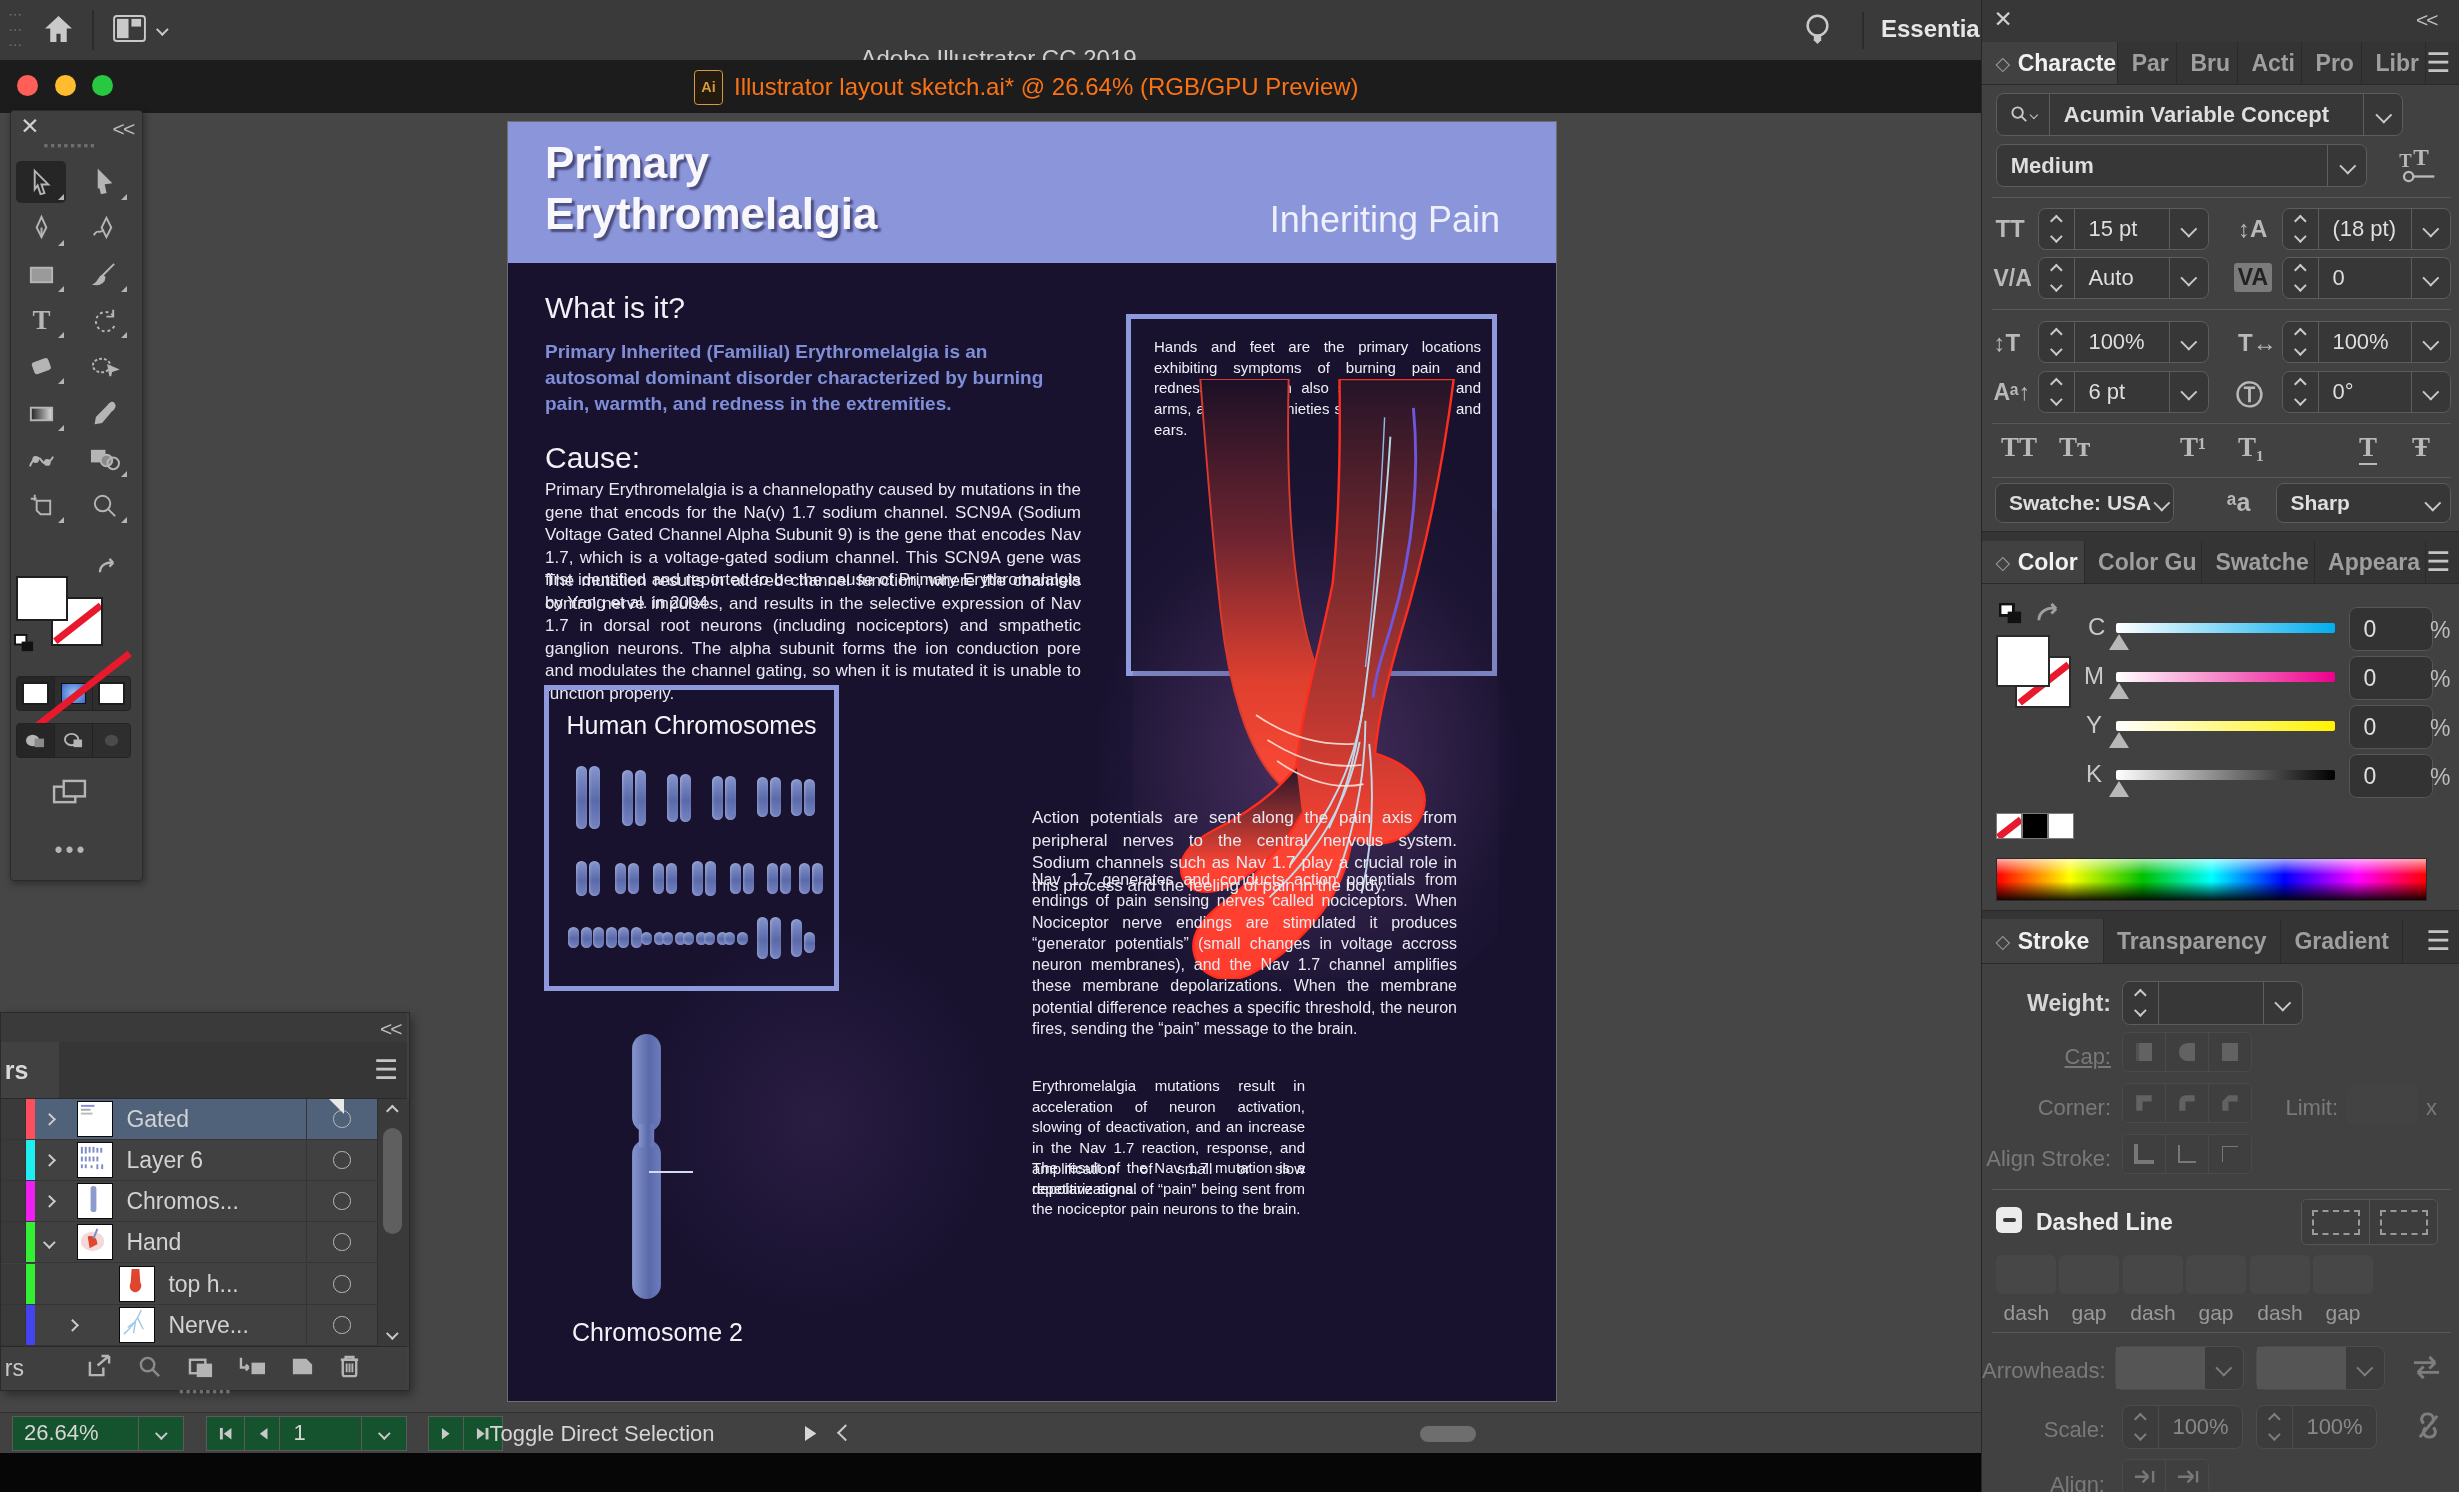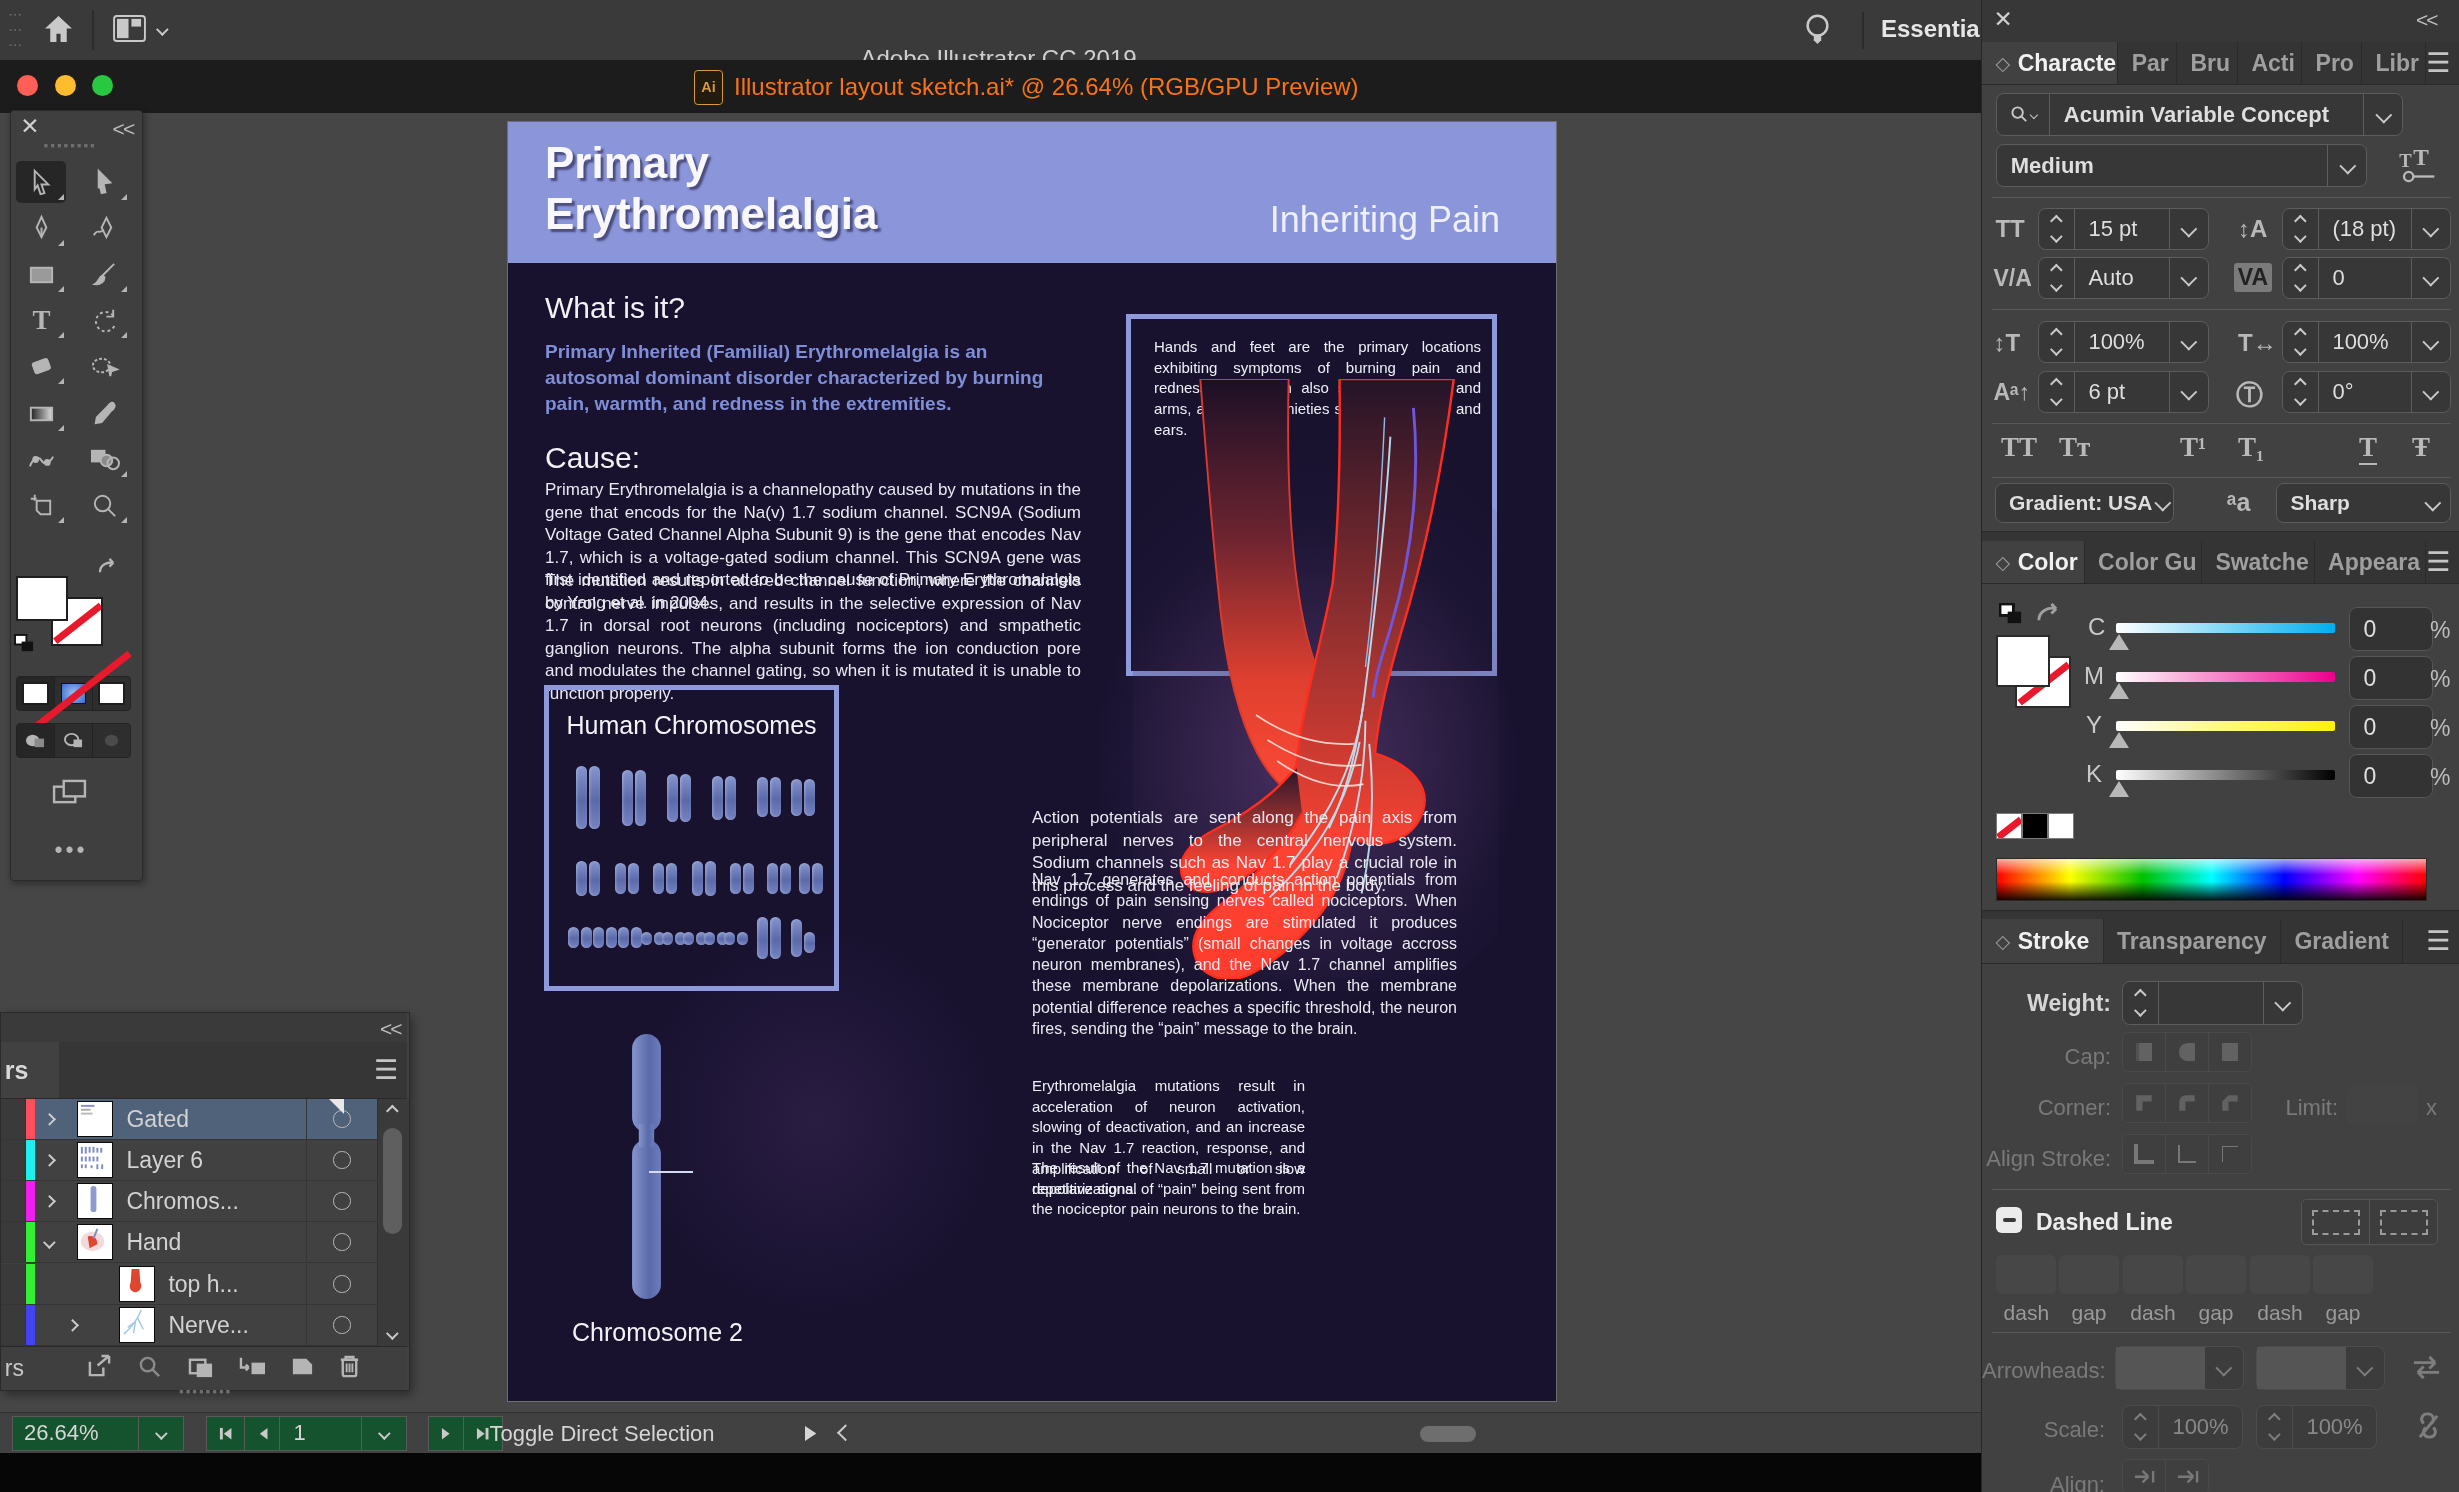--- a/index.html
+++ b/index.html
@@ -836,21 +836,21 @@
       <span class="abs" style="left:19px;">TT</span>
       <span class="abs" style="left:77px;">Tᴛ</span>
       <span class="abs" style="left:198px;">T¹</span>
       <span class="abs" style="left:256px;">T₁</span>
       <span class="abs" style="left:377px;border-bottom:2.9px solid #b9b9b9;">T</span>
       <span class="abs" style="left:430px;">Ŧ</span>
     </div>
     <div class="hr" style="left:9.6px;top:477px;width:459px;"></div>
 
     <div class="fld" style="left:12.5px;top:483px;width:177px;height:38px;">
-      <div class="val" style="font-weight:bold;font-size:21px;">Gradient: USA</div>
+      <div class="val" style="font-weight:bold;font-size:21px;">Swatche: USA</div>
       <div style="width:35px;display:flex;align-items:center;justify-content:center;">
           <span class="cv"></span>
         </div>
     </div>
     <span class="abs ticn" style="left:245px;top:488px;font-size:25px;">ᵃa</span>
     <div class="fld" style="left:294px;top:483px;width:173px;height:38px;">
       <div class="val" style="font-weight:bold;font-size:21px;">Sharp</div>
       <div style="width:35px;display:flex;align-items:center;justify-content:center;">
           <span class="cv"></span>
         </div>
@@ -951,21 +951,21 @@
       <div class="sp">
           <span class="cv sm up"></span>
           <span class="cv sm"></span>
         </div>
       <div class="val"></div>
       <div class="dd">
           <span class="cv"></span>
         </div>
     </div>
 
-    <div class="plabel dim" style="left:0;top:1044px;width:129px;">Cap:</div>
+    <div class="plabel dim" style="left:0;top:1044px;width:129px;text-decoration:underline;">Cap:</div>
     <div class="btn3 dim" style="left:140px;top:1032px;">
       <div class="b">
           <span class="gly" style="width:13.4px;height:17.3px;border-left:3.8px solid #666;"></span>
         </div>
       <div class="b">
           <span class="gly" style="width:15.4px;height:17.3px;border-radius:8.6px 0 0 8.6px;"></span>
         </div>
       <div class="b">
           <span class="gly" style="width:15.4px;height:17.3px;"></span>
         </div>

